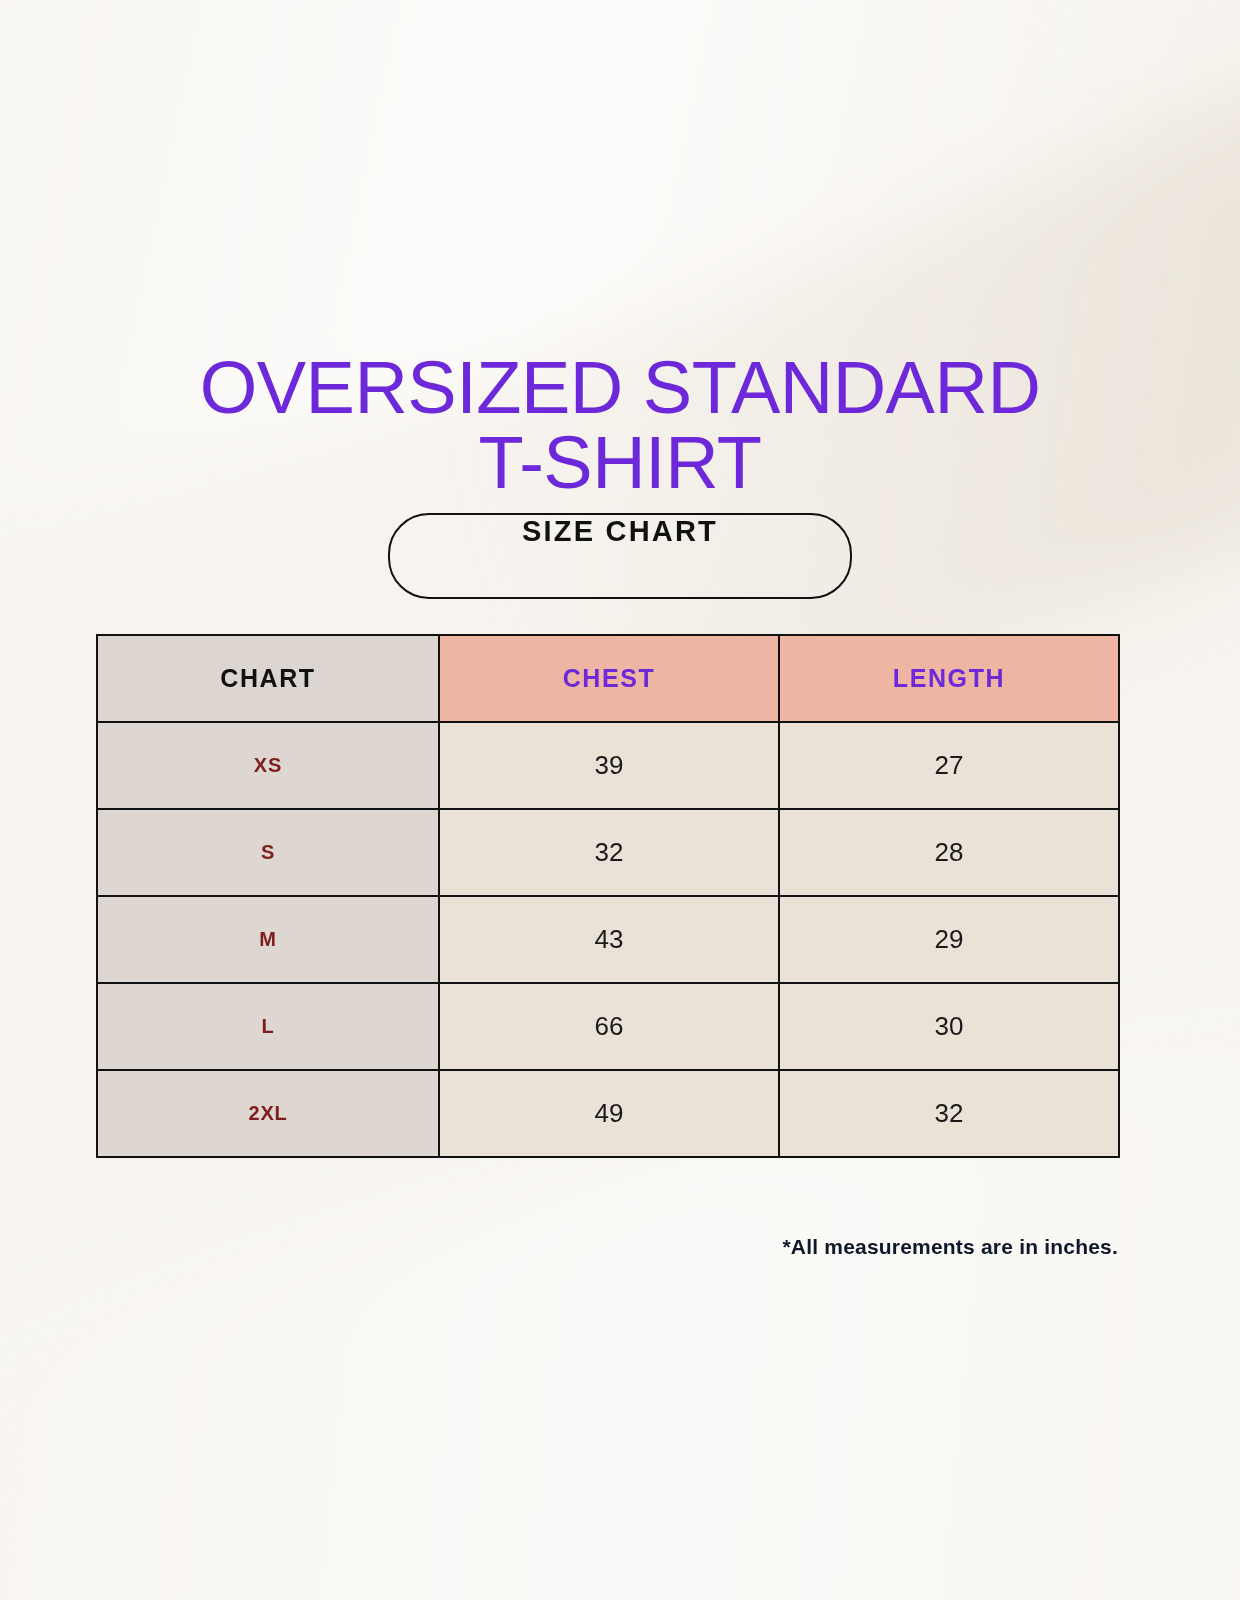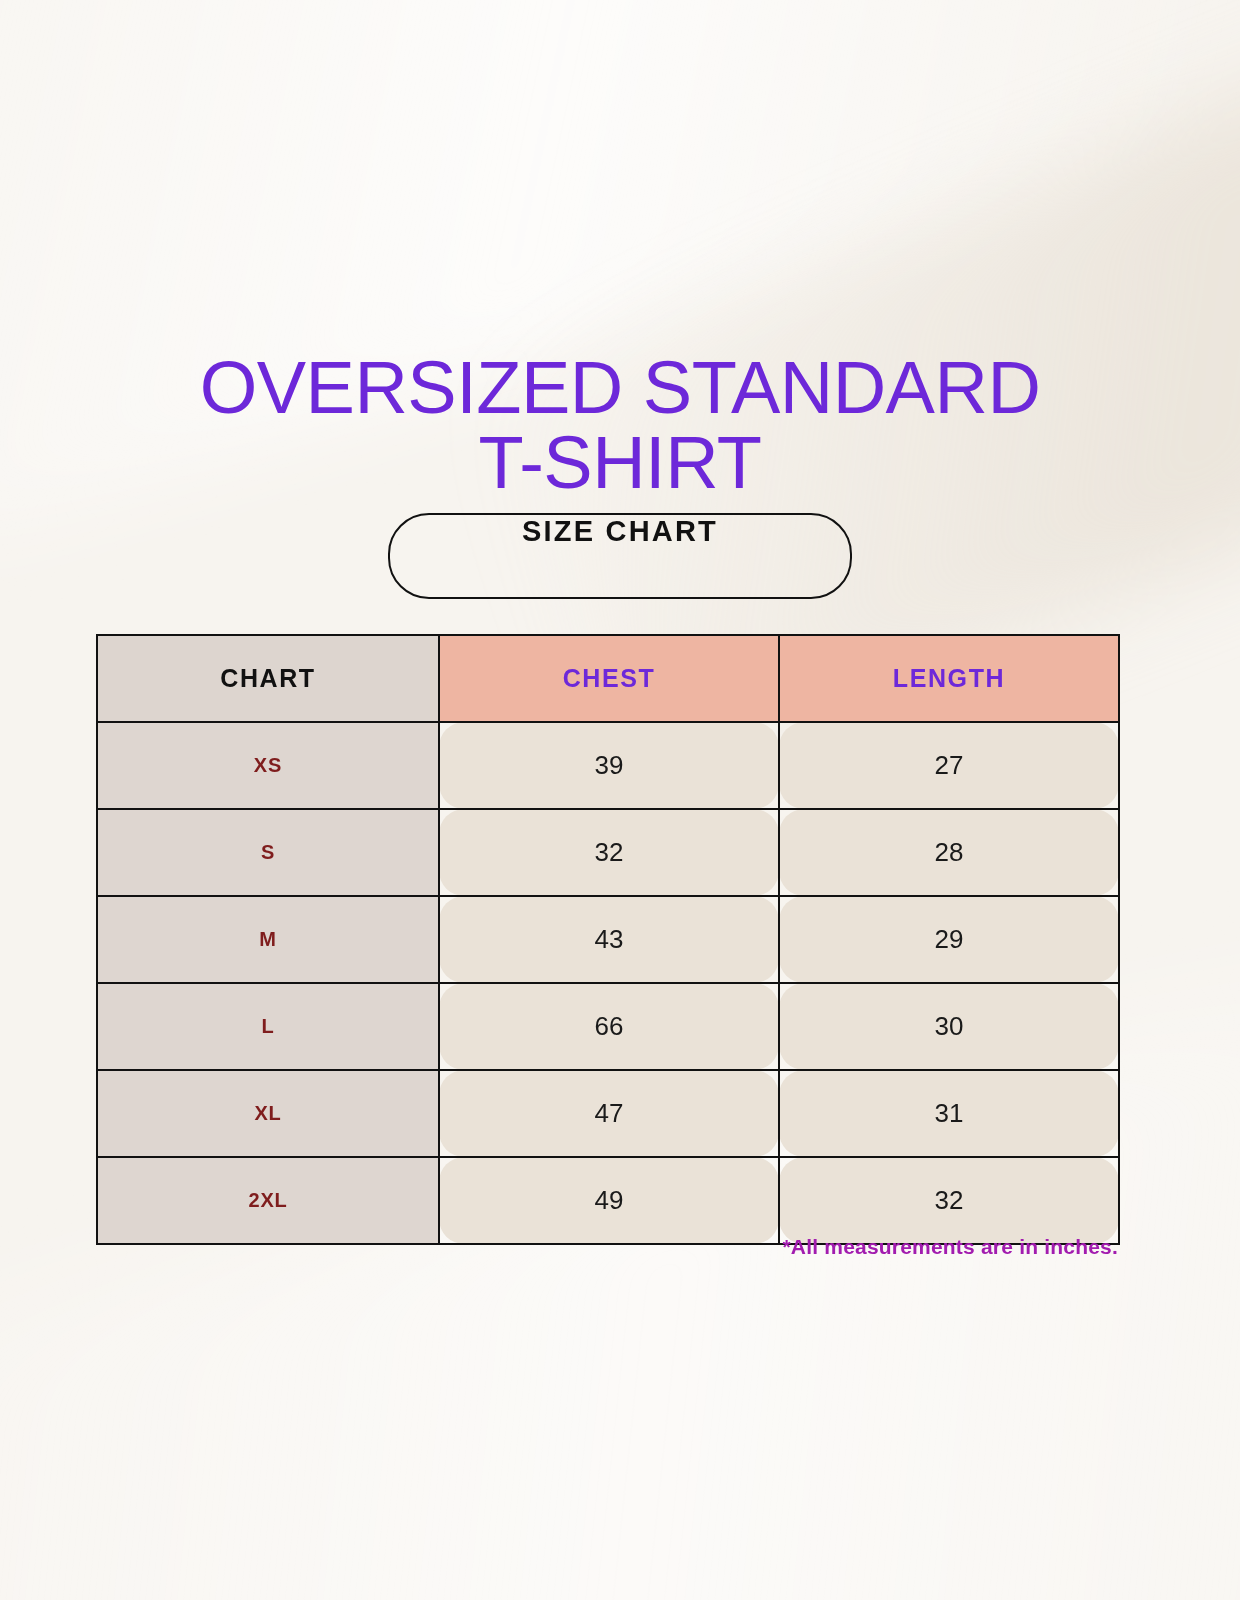--- a/index.html
+++ b/index.html
@@ -133,33 +133,32 @@
     font-size: 20px;
     font-weight: 700;
     letter-spacing: 0.8px;
     color: #7f1d1d;
   }
   td.cell-value {
     background: #eae2d7;
     font-size: 26px;
     font-weight: 400;
     color: #1a1a1a;
-    border-radius: 25px;
   }
 
   .footnote {
     position: absolute;
     top: 1235px;
     left: 96px;
     width: 1022px;
     text-align: right;
     font-size: 21px;
     font-weight: 700;
     letter-spacing: 0.2px;
-    color: #a21caf;
+    color: #0f172a;
   }
 </style>
 </head>
 <body>
 
 <div class="sheen-a"></div>
 <div class="sheen-b"></div>
 <div class="sheen-c"></div>
 
 <div class="page">
@@ -200,25 +199,20 @@
           <td class="cell-size">M</td>
           <td class="cell-value">43</td>
           <td class="cell-value">29</td>
         </tr>
         <tr>
           <td class="cell-size">L</td>
           <td class="cell-value">66</td>
           <td class="cell-value">30</td>
         </tr>
         <tr>
-          <td class="cell-size">XL</td>
-          <td class="cell-value">47</td>
-          <td class="cell-value">31</td>
-        </tr>
-        <tr>
           <td class="cell-size">2XL</td>
           <td class="cell-value">49</td>
           <td class="cell-value">32</td>
         </tr>
       </tbody>
     </table>
   </div>
 
   <div class="footnote">*All measurements are in inches.</div>
 

